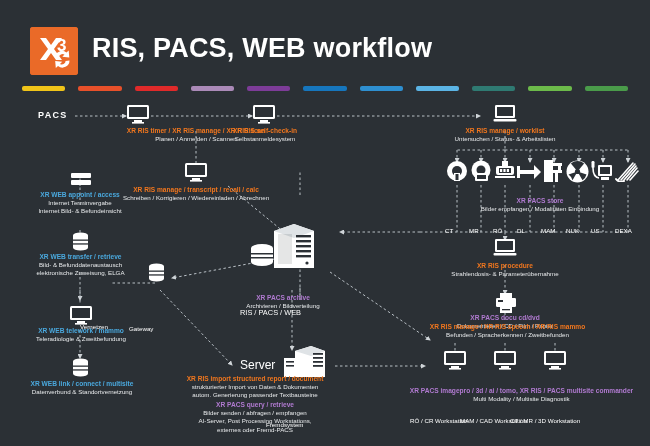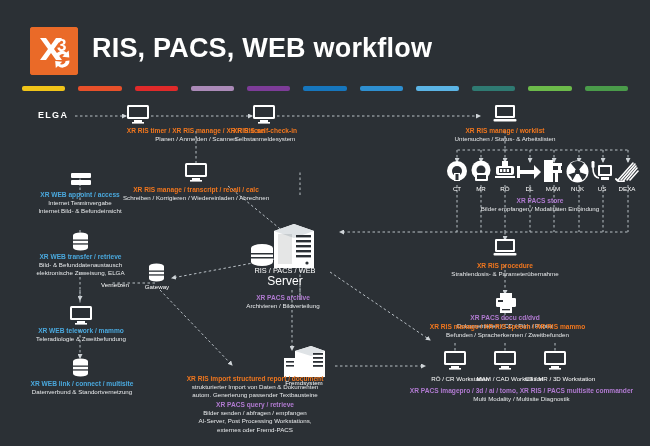--- a/index.html
+++ b/index.html
@@ -14,21 +14,21 @@
   #title{left:92px;top:33px;font-size:27px;font-weight:bold;letter-spacing:.2px;color:#ffffff;}
 
   
   #strip{left:22px;top:86px;width:606px;height:6px;display:flex;gap:0;}
   #strip .seg{height:5px;border-radius:2px;margin-right:13px;}
 
   
   .blk{text-align:center;}
   .hd{font-size:6.6px;font-weight:bold;line-height:9px;white-space:nowrap;}
   .sb{font-size:6.2px;line-height:8.4px;color:#e8eaec;white-space:nowrap;font-weight:normal;}
-  .cap{font-size:6.2px;color:#ffffff;white-space:nowrap;text-align:center;}
+  .cap{font-size:6.2px;color:#ffffff;white-space:nowrap;text-align:left;margin-top:42px;}
   .c-orange{color:#f0761e;}
   .c-cyan{color:#4aa8dd;}
   .c-purple{color:#b07ad0;}
   #startlbl{left:38px;top:110px;font-size:9px;font-weight:bold;letter-spacing:1.3px;color:#ffffff;}
 
   
   .ico{position:absolute;}
   .ico svg{display:block;}
 
   
@@ -132,21 +132,21 @@
       <path d="M455,343 L455,360" marker-end="none"></path>
       <path d="M505,343 L505,360" marker-end="none"></path>
       <path d="M555,343 L555,360" marker-end="none"></path>
     </g>
     <g stroke="#b9c0c6" stroke-width="1" fill="none" stroke-dasharray="2.5,2.5">
       <path d="M80,186 L80,172"></path>
       <path d="M300,297 L300,258"></path>
     </g>
   </svg>
 
-  <div class="abs" id="startlbl">ELGA</div>
+  <div class="abs" id="startlbl">PACS</div>
 
   <div class="ico" style="left:126px;top:104px;">
     <svg width="24" height="20" viewBox="0 0 24 20">
         <rect x="1" y="1" width="22" height="14" rx="1.5" fill="#fff"></rect>
         <rect x="3" y="3" width="18" height="10" fill="#2b3035"></rect>
         <rect x="8" y="16" width="8" height="2" fill="#fff"></rect>
         <rect x="6" y="18" width="12" height="1.6" fill="#fff"></rect>
       </svg>
   </div>
   <div class="abs blk" style="left:66px;top:126px;width:260px;">

